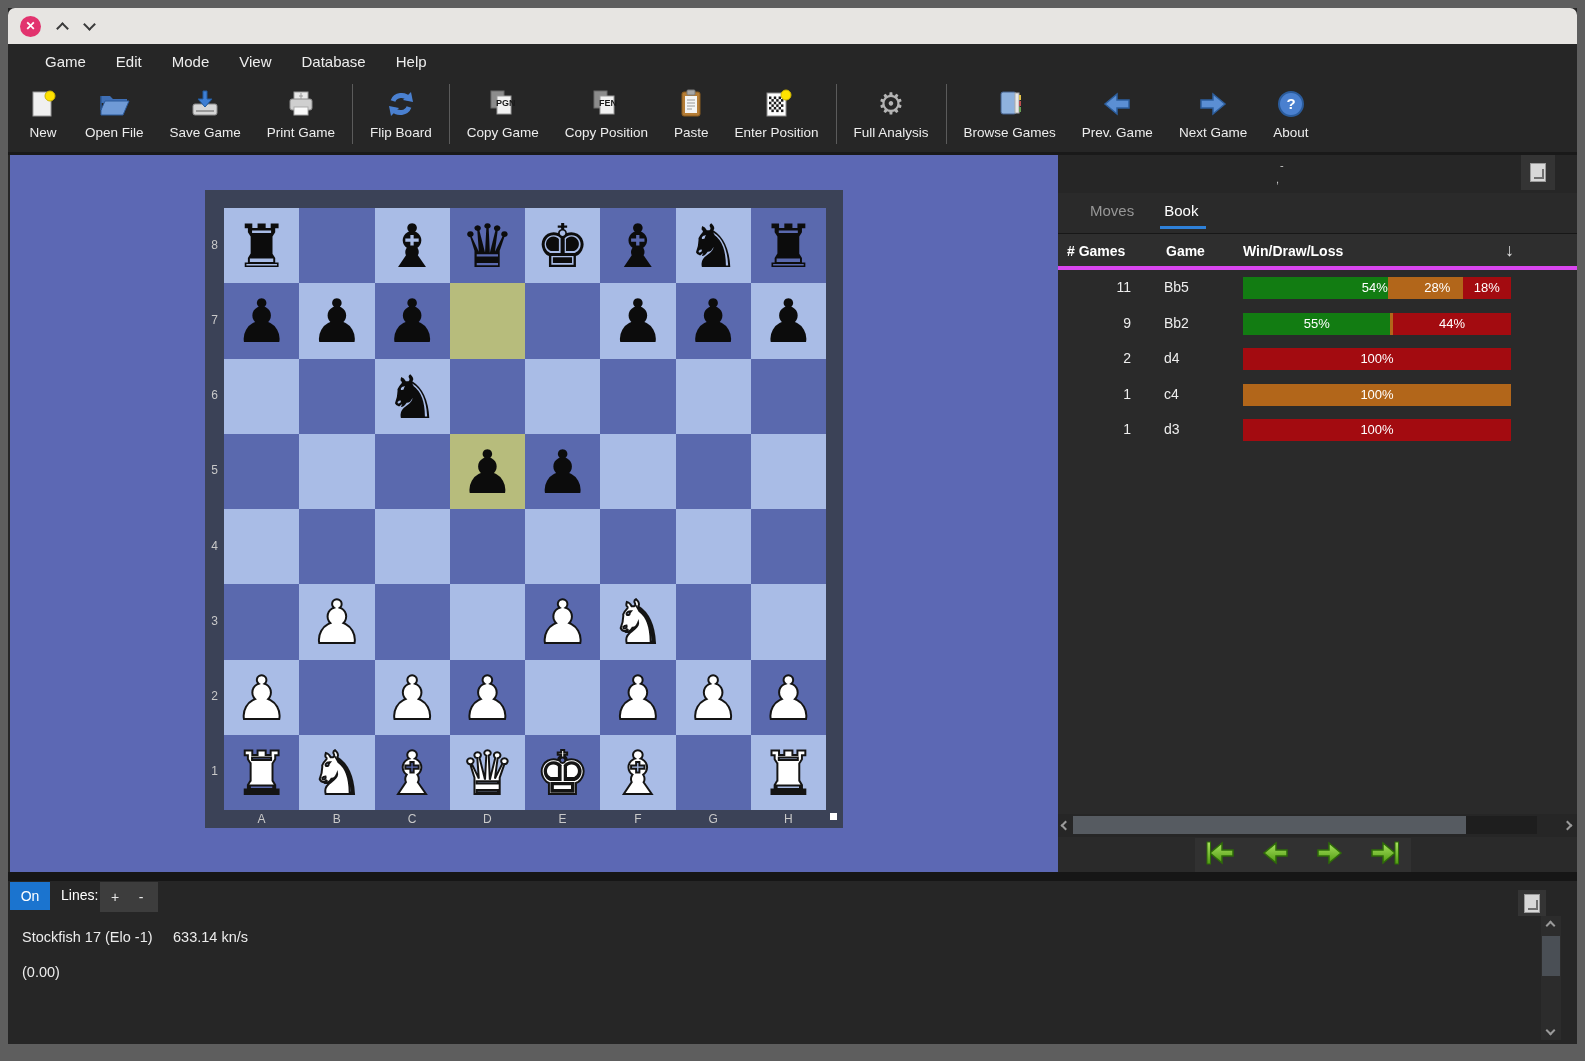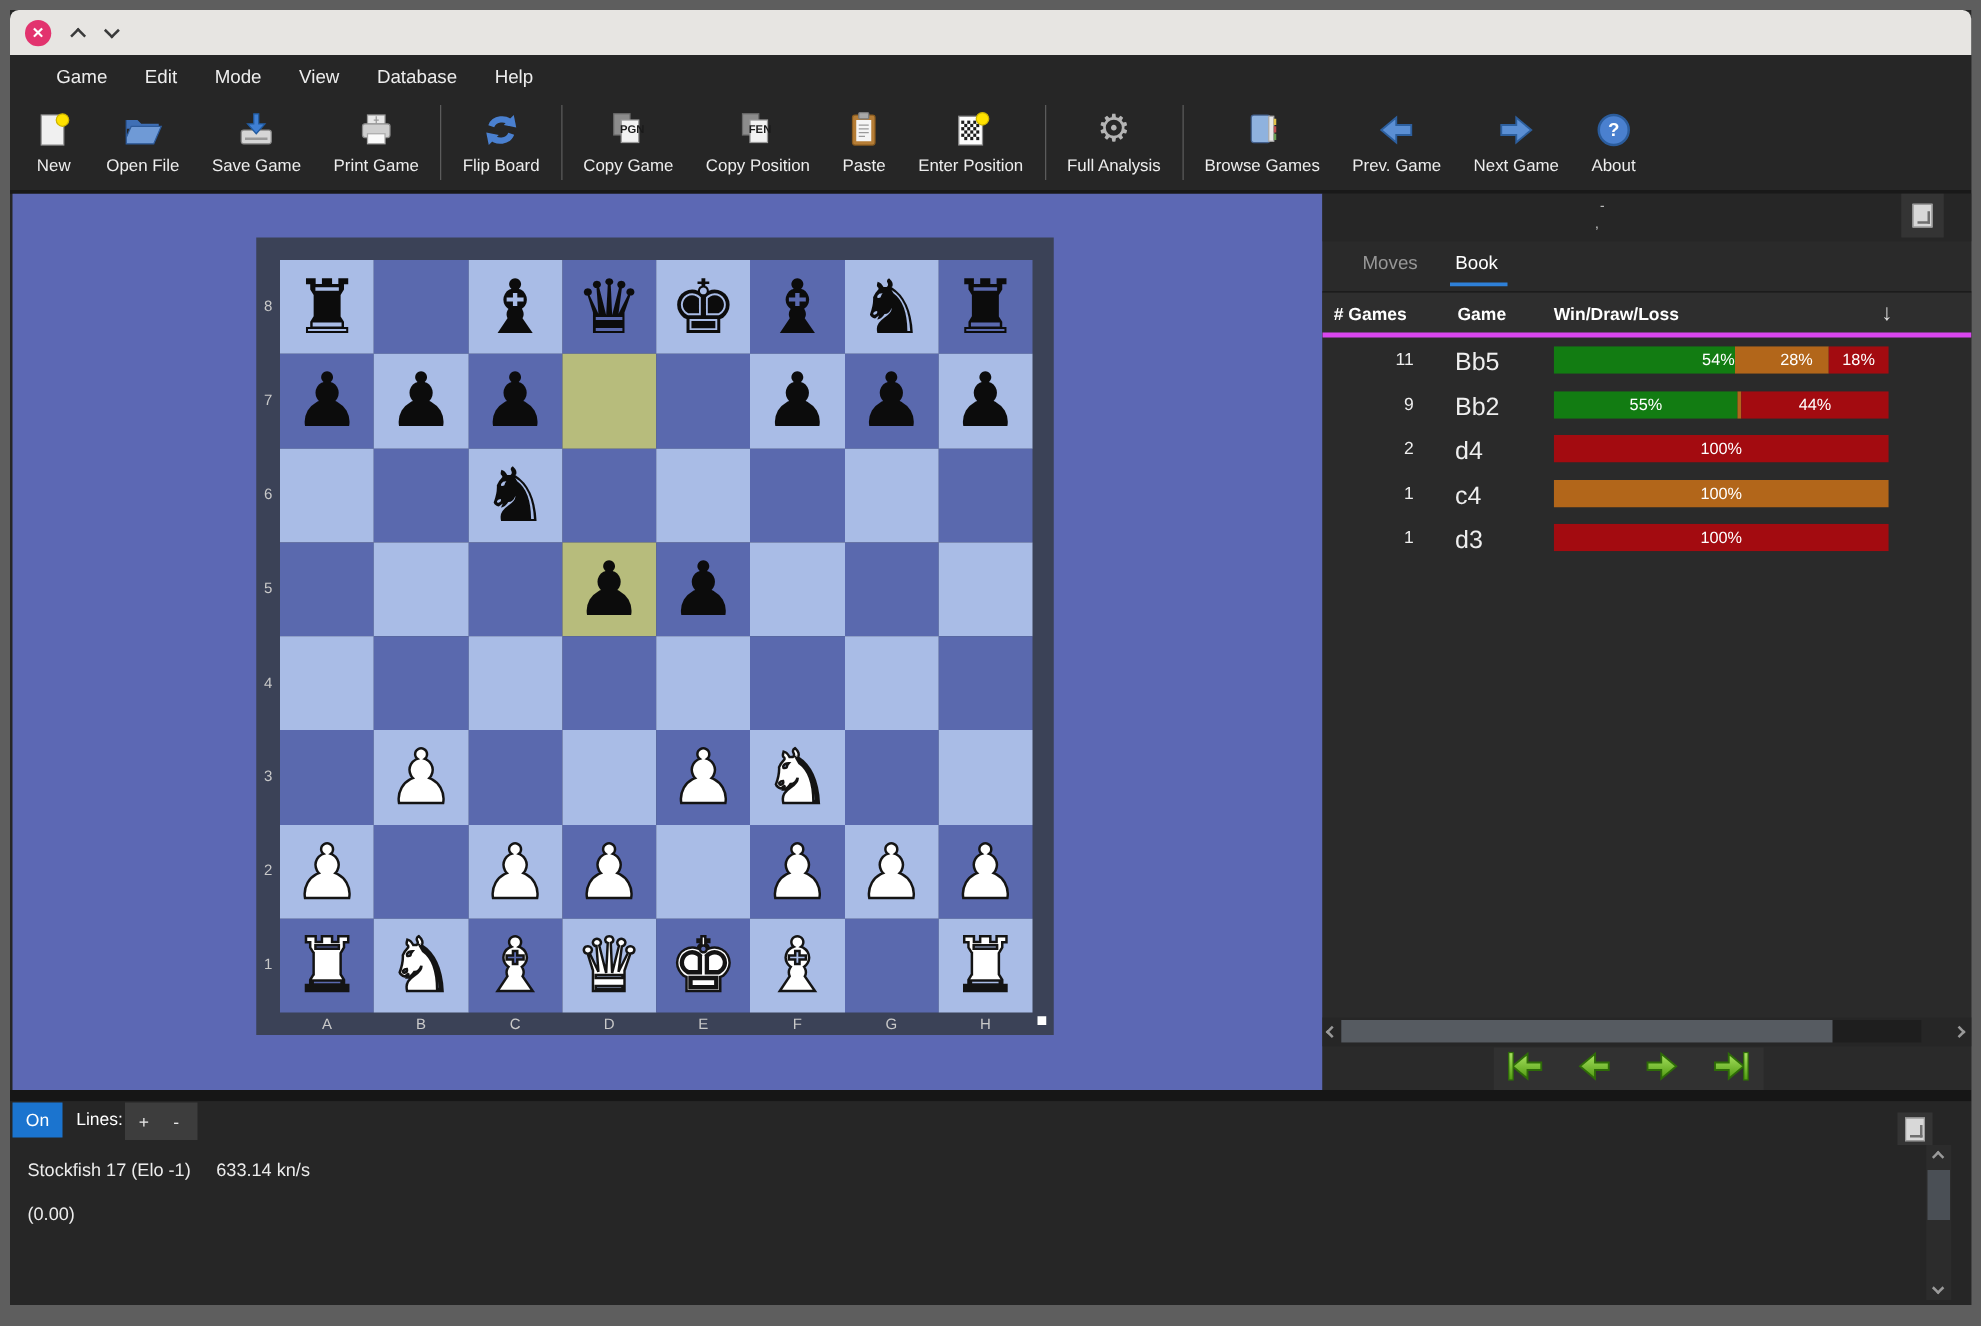--- a/index.html
+++ b/index.html
@@ -72,21 +72,21 @@
   .table-header { position:absolute; left:0; top:78px; width:100%; height:37px; background:#2e2e2e;
                   border-top:1px solid #171717; border-bottom:4px solid #d946ef; color:#fff; font-weight:bold; font-size:14px; }
   .th-games { position:absolute; left:9px; top:9px; }
   .th-move  { position:absolute; left:108px; top:9px; }
   .th-wdl   { position:absolute; left:185px; top:9px; }
   .th-sort  { position:absolute; left:447px; top:6px; font-weight:normal; font-size:18px; color:#dddddd; }
 
   .book-rows { position:absolute; left:0; top:115px; width:100%; }
   .book-row { position:relative; height:35.5px; }
   .br-games { position:absolute; left:0; top:9px; width:73px; text-align:right; color:#eeeeee; font-size:14px; }
-  .br-move  { position:absolute; left:106px; top:9px; color:#eeeeee; font-size:20px; }
+  .br-move  { position:absolute; left:106px; top:9px; color:#eeeeee; font-size:14px; }
   .br-bar   { position:absolute; left:185px; top:7px; width:268px; height:22px; display:flex; overflow:hidden; }
   .br-seg   { height:100%; color:#ffffff; font-size:13px; text-align:center; line-height:22px; white-space:nowrap; overflow:hidden; }
 
   .hscroll { position:absolute; left:0; top:659px; width:100%; height:23px; background:#262626; }
   .hs-track { position:absolute; left:15px; top:2px; width:464px; height:18px; background:#1e1e1e; }
   .hs-thumb { position:absolute; left:15px; top:2px; width:393px; height:18px; background:#565b61; }
   .hs-chev { position:absolute; top:8px; width:7px; height:7px; border-left:2px solid #9a9a9a; border-bottom:2px solid #9a9a9a; }
   .hs-left  { left:4px;  transform:rotate(45deg); }
   .hs-right { right:6px; transform:rotate(225deg); }
 

